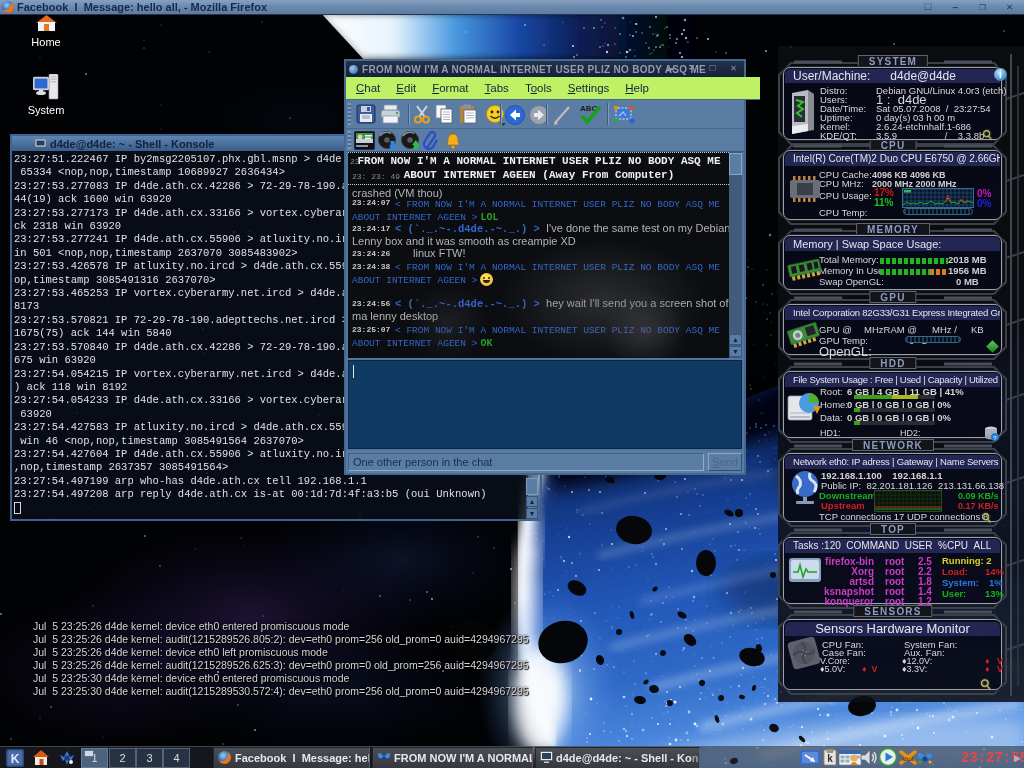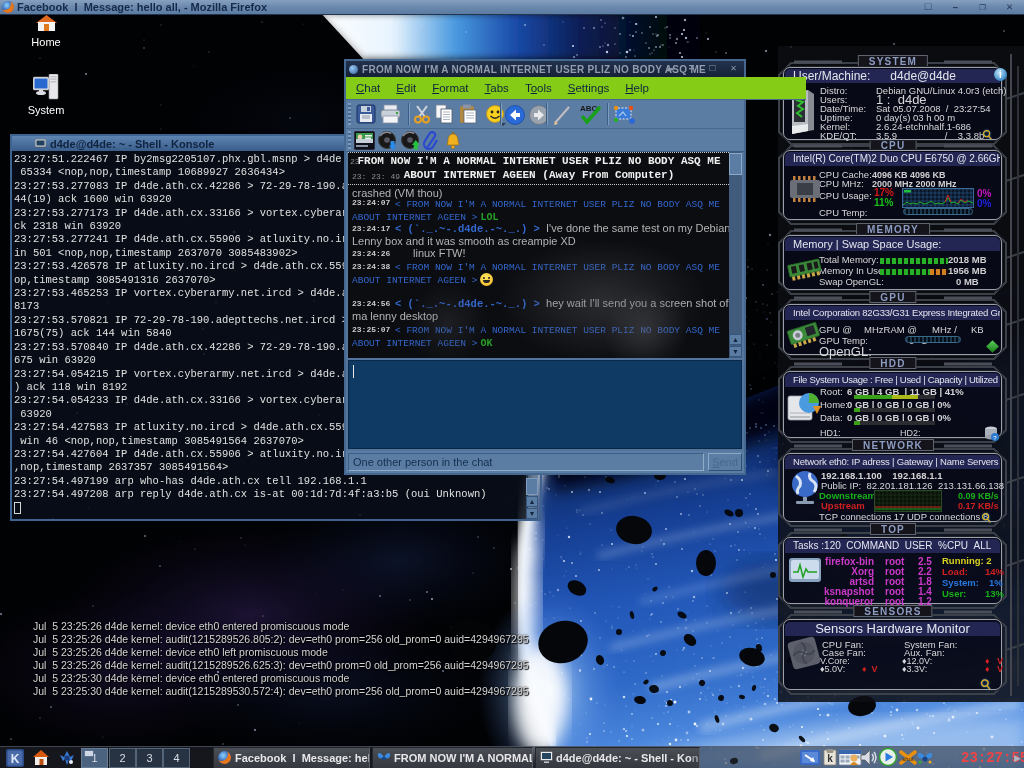--- a/index.html
+++ b/index.html
@@ -1738,21 +1738,21 @@
     </svg>
     <div class="abs mono" style="left:203px;top:630px;font-size:14px;color:#e8b020;text-shadow:0 0 2px #36a0e8;transform:rotate(-40deg);">⚲</div>
 </div>
 
 <div class="abs" style="left:344px;top:59px;width:402px;height:416px;border:2px solid #44688f;background:#54769e;">
   <div class="abs" style="left:0;top:0;width:398px;height:16px;background:linear-gradient(rgba(30,44,70,0.92),rgba(16,26,46,0.92));display:flex;align-items:center;">
     <span style="width:9px;height:9px;margin-left:3px;border-radius:50%;background:radial-gradient(circle at 35% 35%,#9ecbf0,#2a5a9a);display:inline-block;"></span>
     <span style="font-size:10px;font-weight:bold;color:#939daf;margin-left:4px;white-space:nowrap;letter-spacing:0.3px;">FROM NOW I'M A NORMAL INTERNET USER PLIZ NO BODY ASQ ME</span>
     <span class="mono" style="position:absolute;right:3px;top:1px;font-size:10px;font-weight:bold;color:#8a96aa;letter-spacing:4.5px;">▬&nbsp;=&nbsp;□&nbsp;✕</span>
   </div>
-  <div class="abs" style="left:0;top:16px;width:460px;height:23px;background:#84cc16;border-bottom:1px solid #47688f;font-size:11.5px;color:#0f2340;display:flex;align-items:center;">
+  <div class="abs" style="left:0;top:16px;width:414px;height:23px;background:#bef264;border-bottom:1px solid #47688f;font-size:11.5px;color:#0f2340;display:flex;align-items:center;">
     <span style="margin-left:10px;"><u>C</u>hat</span>
       <span style="margin-left:16px;"><u>E</u>dit</span>
     <span style="margin-left:16px;"><u>F</u>ormat</span>
       <span style="margin-left:16px;"><u>T</u>abs</span>
     <span style="margin-left:16px;">T<u>o</u>ols</span>
       <span style="margin-left:16px;"><u>S</u>ettings</span>
     <span style="margin-left:16px;"><u>H</u>elp</span>
   </div>
   <div class="abs" style="left:0;top:39px;width:398px;height:29px;background:#5b7ca3;border-bottom:1px solid #47688f;">
       <div class="abs" style="left:2px;top:3px;width:3px;height:22px;background:repeating-linear-gradient(#7d9cc0 0,#7d9cc0 2px,#47688f 2px,#47688f 4px);"></div>

